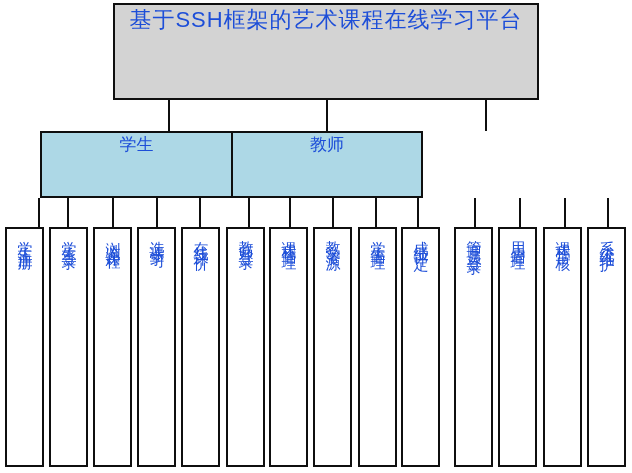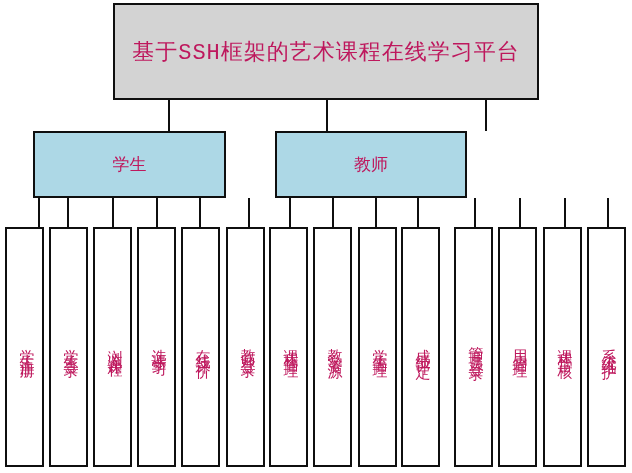--- a/index.html
+++ b/index.html
@@ -13,40 +13,38 @@
     width: 632px;
     height: 473px;
     background: #ffffff;
     overflow: hidden;
   }
   .box {
     position: absolute;
     box-sizing: border-box;
     border: 2px solid #0f0f0f;
     display: flex;
-    align-items: center;
     justify-content: center;
-    color: #be185d;
-    font-family: Liberation Mono, monospace;
+    color: #1d4ed8;
   }
   .title-box {
     left: 113px; top: 3px;
     width: 426px; height: 97px;
     background: #d3d3d3;
     font-size: 22px;
     letter-spacing: 1px;
   }
   .group-box {
     top: 131px;
     height: 67px;
     background: #add8e6;
     font-size: 17px;
   }
-  .group-student   { left: 33px;  width: 193px; }
-  .group-teacher   { left: 231px; width: 192px; margin-left: 44px; }
+  .group-student   { left: 40px;  width: 193px; }
+  .group-teacher   { left: 231px; width: 192px; }
   .group-admin     { left: 429px; width: 192px; }
   .leaf-box {
     top: 227px;
     width: 39px;
     height: 240px;
     background: #ffffff;
     font-size: 15px;
   }
   .vtext {
     writing-mode: vertical-rl;

